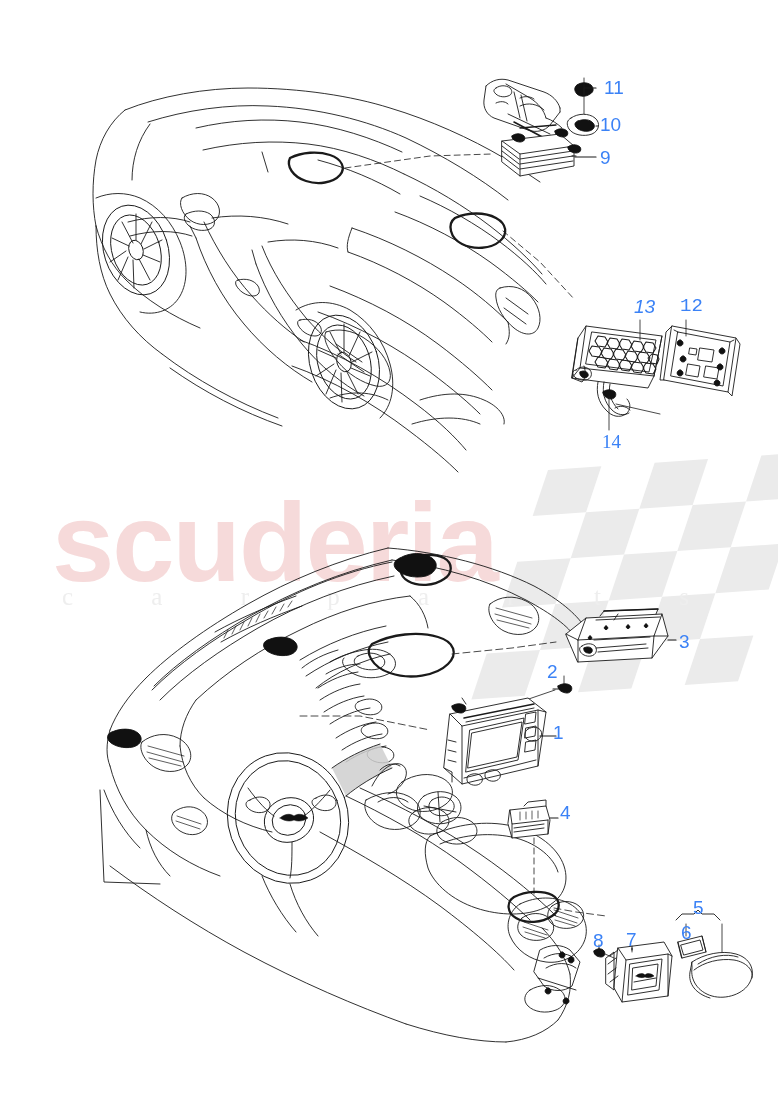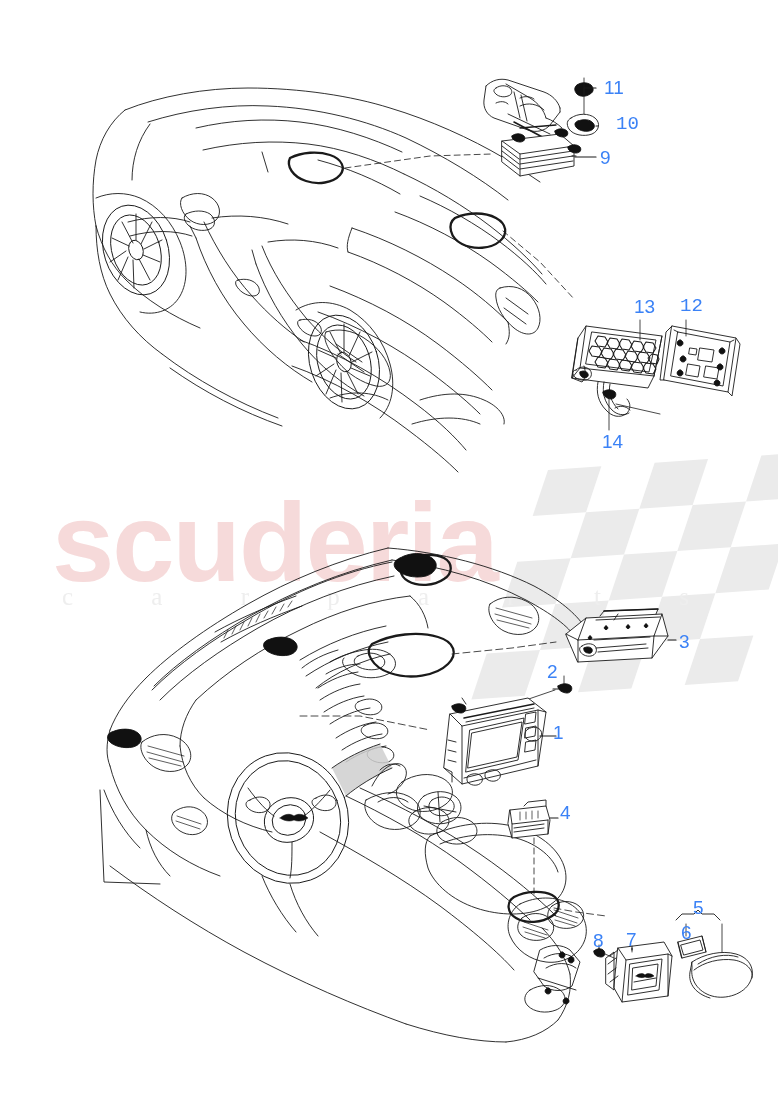--- a/index.html
+++ b/index.html
@@ -625,19 +625,19 @@
 
   <div class="callout" style="left:553px;top:723px;">1</div>
   <div class="callout" style="left:547px;top:662px;">2</div>
   <div class="callout" style="left:679px;top:632px;">3</div>
   <div class="callout" style="left:560px;top:803px;">4</div>
   <div class="callout" style="left:693px;top:898px;">5</div>
   <div class="callout" style="left:681px;top:923px;">6</div>
   <div class="callout" style="left:626px;top:930px;">7</div>
   <div class="callout" style="left:593px;top:931px;">8</div>
   <div class="callout" style="left:600px;top:148px;">9</div>
-  <div class="callout" style="left:616px;top:115px;font-family:Liberation Mono, monospace;">10</div>
+  <div class="callout" style="left:600px;top:115px;">10</div>
   <div class="callout" style="left:604px;top:78px;">11</div>
   <div class="callout" style="left:680px;top:297px;font-family:Liberation Mono, monospace;">12</div>
-  <div class="callout" style="left:634px;top:297px;">13</div>
-  <div class="callout" style="left:602px;top:432px;">14</div>
+  <div class="callout" style="left:634px;top:297px;font-style:italic;">13</div>
+  <div class="callout" style="left:602px;top:432px;font-family:Liberation Serif, serif;">14</div>
 
 </div>
 
 </body></html>

